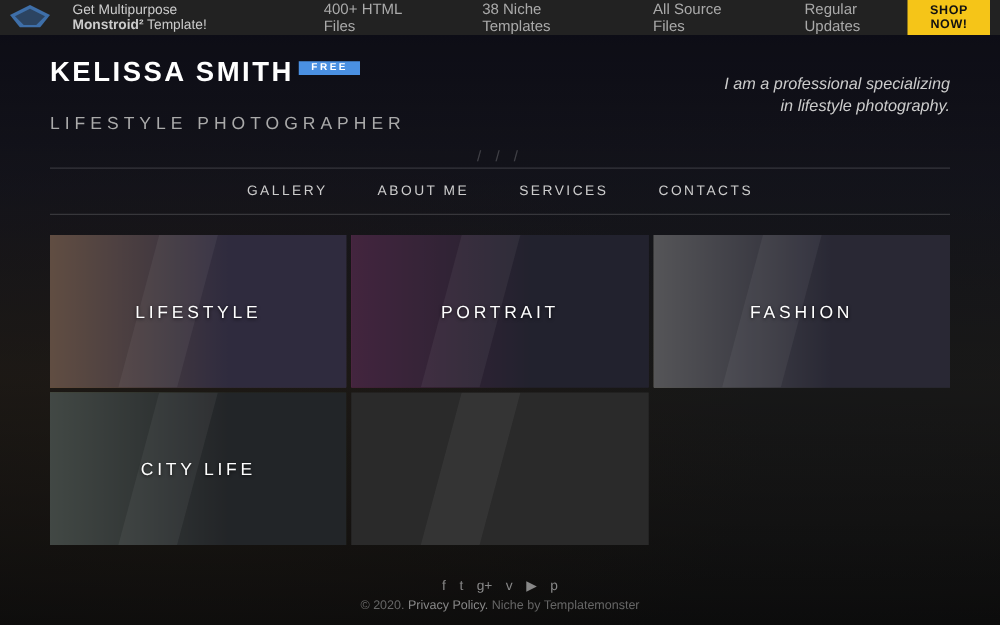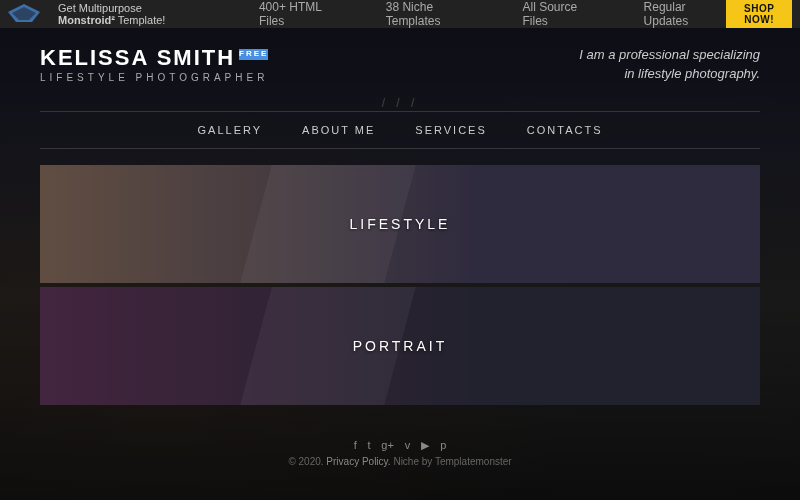--- a/index.html
+++ b/index.html
@@ -57,31 +57,31 @@
       letter-spacing: 2px;
       text-transform: uppercase;
       line-height: 1.1;
     }
     .brand-free {
       display: inline-block;
       background: #4a90e2;
       color: #fff;
       font-size: 8px;
       font-weight: bold;
-      padding: 1px 0;
+      padding: 1px 10px;
       vertical-align: top;
       margin-left: 4px;
       margin-top: 3px;
     }
     .brand-sub {
-      font-size: 10px;
+      font-size: 14px;
       letter-spacing: 4px;
       color: #aaa;
       text-transform: uppercase;
-      margin-top: 2px;
+      margin-top: 20px;
     }
     .header-desc {
       color: #ccc;
       font-size: 13px;
       text-align: right;
       font-style: italic;
       line-height: 1.4;
     }
 
     
@@ -104,21 +104,21 @@
       cursor: pointer;
       padding: 4px 0;
       text-decoration: none;
     }
 
     
     .gallery {
       position: relative;
       z-index: 5;
       display: grid;
-      grid-template-columns: repeat(1, 1fr);
+      grid-template-columns: repeat(3, 1fr);
       grid-template-rows: repeat(2, 1fr);
       gap: 4px;
       padding: 16px 40px;
       height: 280px;
     }
     .gallery-item {
       position: relative;
       overflow: hidden;
       cursor: pointer;
       background: #333;
@@ -265,20 +265,25 @@
     </div>
   </div>
 
   <div class="gallery-item gi-fashion">
     <div class="gallery-overlay">
       <span class="gallery-label">FASHION</span>
     </div>
   </div>
 
 
+  <div class="gallery-item gi-city">
+    <div class="gallery-overlay">
+      <span class="gallery-label">CITY LIFE</span>
+    </div>
+  </div>
 
   <div class="gallery-item gi-empty">
   </div>
 
 </div>
 
 <div class="footer">
   <div class="footer-icons">
     <span class="footer-icon">f</span>
     <span class="footer-icon">t</span>

